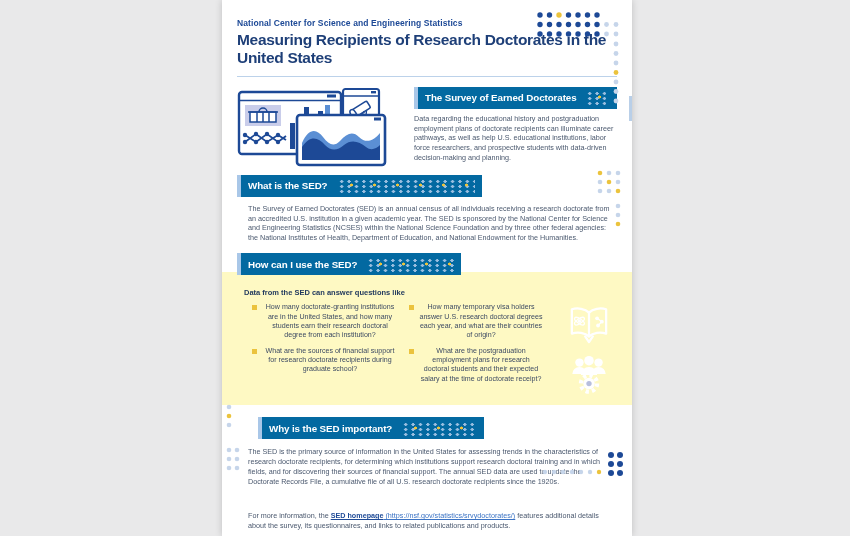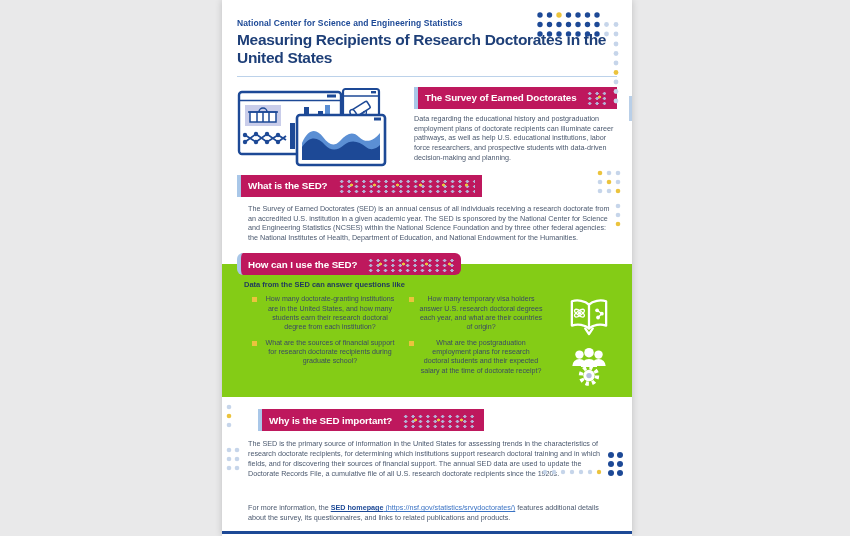--- a/index.html
+++ b/index.html
@@ -27,21 +27,21 @@
   }
   .title {
     margin-top:3px; width:372px;
     font-size:15.5px; line-height:1.18; font-weight:bold;
     color:#1e3f78; letter-spacing:-.3px;
   }
   .rule { margin-top:8px; border-top:1.5px solid #bcd2ea; }
 
   
   .bar {
-    height:22px; background:#be185d;
+    height:22px; background:#0369a1;
     border-left:4px solid #a9c7e8;
     display:flex; align-items:center;
     padding:0 7px;
   }
   .bar-label { color:#fff; font-weight:bold; font-size:9.8px; white-space:nowrap; letter-spacing:-.1px; }
   .bar-dots {
     flex:1; height:15px; margin-left:9px;
     background-image:
       radial-gradient(circle, #ebc33d 1.4px, transparent 1.6px),
       radial-gradient(circle, rgba(180,205,235,.85) 1.4px, transparent 1.6px);
@@ -58,23 +58,23 @@
   .body-text {
     font-size:7.2px; line-height:1.38; color:#4a586e;
   }
   .survey-col .body-text { margin-top:5px; }
 
   
   .what-bar { margin-top:8px; width:245px; }
   .what-para { margin-top:7px; margin-left:11px; width:362px; }
 
   
-  .how-bar { margin-top:10px; width:224px; position:relative; z-index:2; margin-bottom:-11px;border-radius:6px; }
+  .how-bar { margin-top:10px; width:224px; position:relative; z-index:2; margin-bottom:-11px; }
   .lavender {
-    margin:0 -15px; background:#84cc16;
+    margin:8px -15px; background:#fef9c3;
     padding:16px 8px 9px 22px;
   }
   .use-intro { font-size:7.5px; font-weight:bold; color:#223a5e; }
   .use-cols { margin-top:6px; display:flex; gap:11px; }
   .q-col { display:flex; flex-direction:column; gap:6px; }
   .q-col.c1 { width:146px; margin-left:8px; }
   .q-col.c2 { width:134px; }
   .q-item { display:flex; gap:5px;text-align:center; }
   .q-bullet { flex:none; width:5px; height:5px; margin-top:2px; background:#ebc33d; }
   .q-text { font-size:7.1px; line-height:1.32; color:#3c4a63; }

